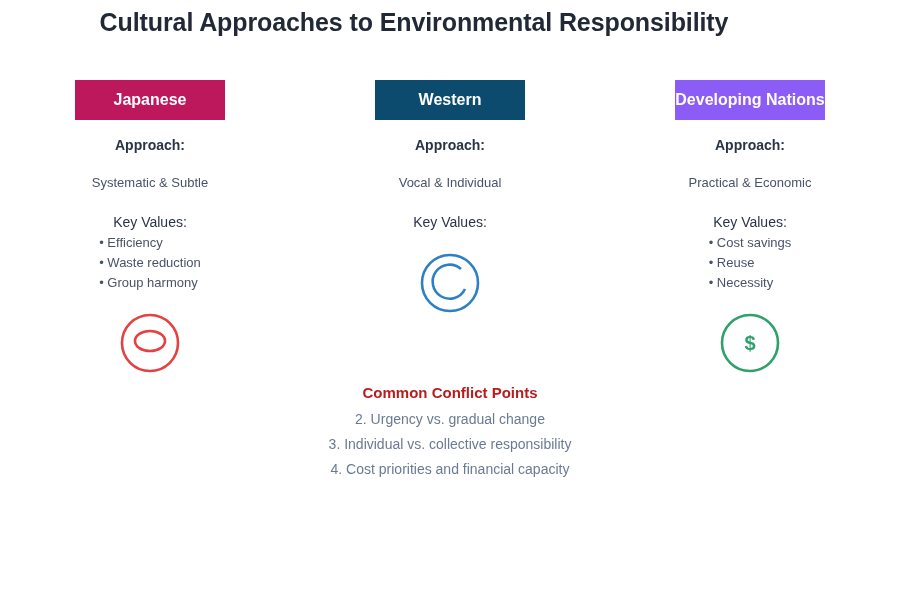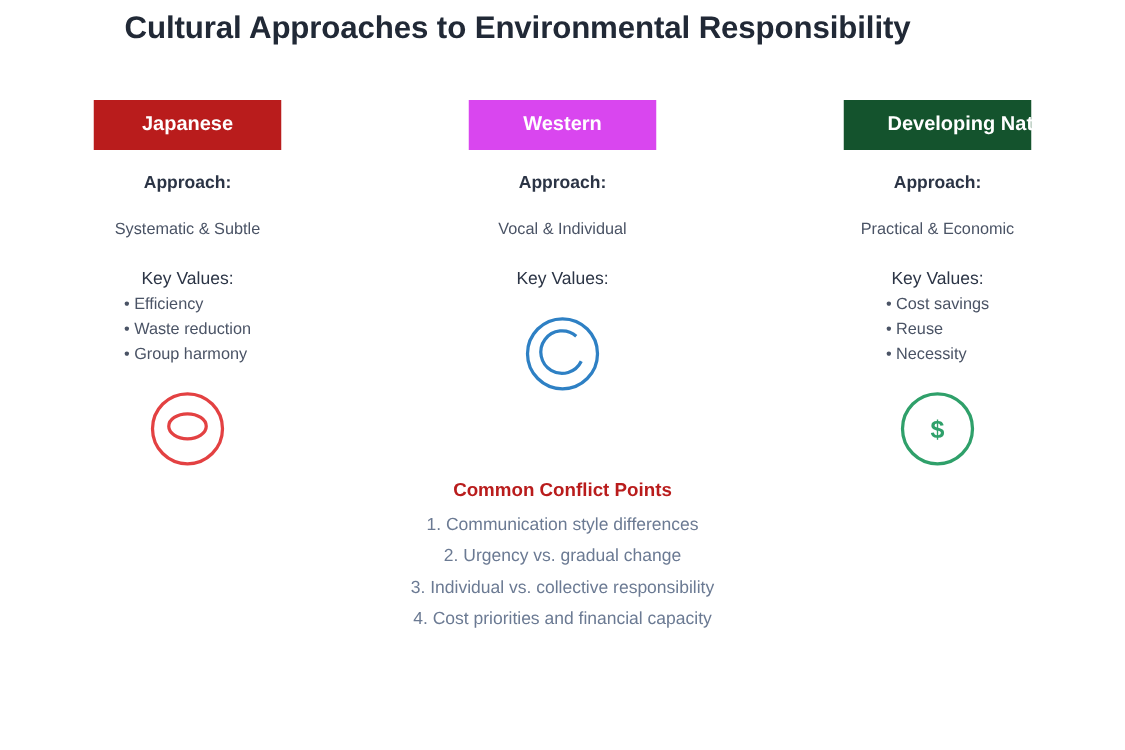--- a/index.html
+++ b/index.html
@@ -126,52 +126,52 @@
   }
 </style>
 </head>
 <body>
 
 <div class="page-title">Cultural Approaches to Environmental Responsibility</div>
 
 <div class="columns">
 
   <div class="column">
-    <div class="col-header" style="background-color: #b91c1c;">Japanese</div>
+    <div class="col-header" style="background-color: #be185d;">Japanese</div>
     <div class="approach-label">Approach:</div>
     <div class="approach-value">Systematic &amp; Subtle</div>
     <div class="values-label">Key Values:</div>
     <ul class="values-list">
       <li>• Efficiency</li>
       <li>• Waste reduction</li>
       <li>• Group harmony</li>
     </ul>
     <div class="icon-wrap">
       <svg width="60" height="60" viewBox="0 0 60 60">
         <circle cx="30" cy="30" r="28" fill="none" stroke="#e34142" stroke-width="2.6"></circle>
         <ellipse cx="30" cy="28" rx="15" ry="10" fill="none" stroke="#e34142" stroke-width="2.6"></ellipse>
       </svg>
     </div>
   </div>
 
   <div class="column">
-    <div class="col-header" style="background-color: #d946ef;">Western</div>
+    <div class="col-header" style="background-color: #0c4a6e;">Western</div>
     <div class="approach-label">Approach:</div>
     <div class="approach-value">Vocal &amp; Individual</div>
     <div class="values-label">Key Values:</div>
     <div class="icon-wrap">
       <svg width="60" height="60" viewBox="0 0 60 60">
         <circle cx="30" cy="30" r="28" fill="none" stroke="#2e80c4" stroke-width="2.6"></circle>
         <path d="M 41 16 A 17 17 0 1 0 45 36" fill="none" stroke="#2e80c4" stroke-width="2.6" stroke-linecap="butt"></path>
       </svg>
     </div>
   </div>
 
   <div class="column">
-    <div class="col-header" style="background-color: #14532d; padding-left: 35px;">Developing Nations</div>
+    <div class="col-header" style="background-color: #8b5cf6;">Developing Nations</div>
     <div class="approach-label">Approach:</div>
     <div class="approach-value">Practical &amp; Economic</div>
     <div class="values-label">Key Values:</div>
     <ul class="values-list">
       <li>• Cost savings</li>
       <li>• Reuse</li>
       <li>• Necessity</li>
     </ul>
     <div class="icon-wrap">
       <svg width="60" height="60" viewBox="0 0 60 60">
@@ -179,18 +179,17 @@
         <text id="dollar-glyph" x="30" y="37" text-anchor="middle" font-family="Liberation Sans, sans-serif" font-size="20" font-weight="bold" fill="#2fa06a">$</text>
       </svg>
     </div>
   </div>
 
 </div>
 
 <div class="conflicts">
   <div class="conflicts-title">Common Conflict Points</div>
   <ul class="conflicts-list">
-    <li>1. Communication style differences</li>
     <li>2. Urgency vs. gradual change</li>
     <li>3. Individual vs. collective responsibility</li>
     <li>4. Cost priorities and financial capacity</li>
   </ul>
 </div>
 
 </body></html>

